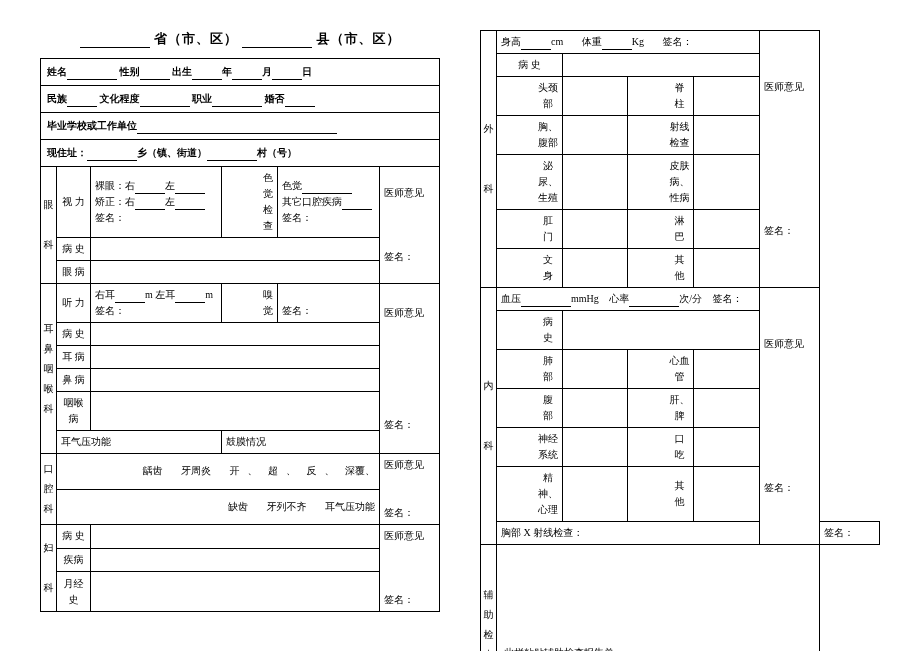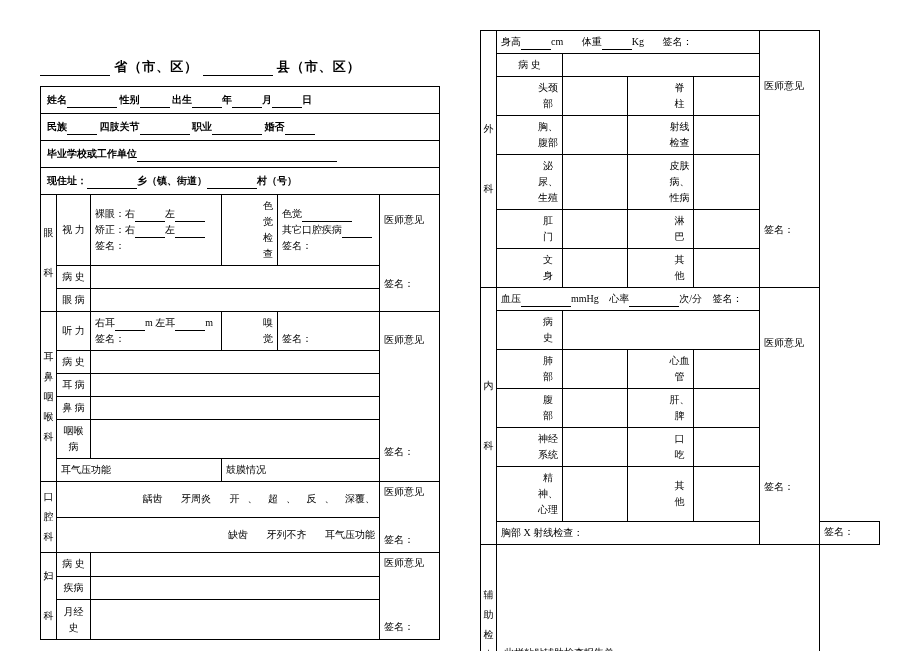--- a/index.html
+++ b/index.html
@@ -14,38 +14,37 @@
       width: 920px;
     }
     .page {
       flex: 0 0 400px;
       display: flex;
       flex-direction: column;
     }
     .title-line {
       font-size: 13px;
       font-weight: bold;
-      text-align: left;
+      text-align: center;
       margin-bottom: 10px;
       letter-spacing: 1px;
-      margin-top: 28px;
     }
     .uline { display: inline-block; border-bottom: 1px solid #000; min-width: 70px; height: 14px; vertical-align: bottom; }
     .uline-s { display: inline-block; border-bottom: 1px solid #000; min-width: 30px; height: 12px; vertical-align: bottom; }
     .uline-m { display: inline-block; border-bottom: 1px solid #000; min-width: 50px; height: 12px; vertical-align: bottom; }
     table { border-collapse: collapse; width: 100%; }
     td { border: 1px solid #000; padding: 3px 4px; vertical-align: middle; font-size: 10px; line-height: 1.6; }
     .vert-label {
       width: 16px;
       text-align: center;
       padding: 4px 2px;
       line-height: 2;
     }
     .col-narrow { width: 34px; text-align: center; }
-    .col-op { width: 60px; font-family: Liberation Mono, monospace; }
+    .col-op { width: 60px; }
     .sep { display: inline-block; width: 8px; }
     .info-block td { padding: 5px 6px; font-weight: bold; }
     .center { text-align: center; padding-left: 41px; }
     .wide-cell { padding: 6px 4px; text-align: right; }
     .tall { height: 120px; vertical-align: top; padding-top: 40px !important; }
   </style>
 </head>
 <body>
 
 <div class="page">
@@ -59,21 +58,21 @@
         <tr class="info-block">
           <td colspan="6">
       <span>姓名</span><span class="uline-m"></span>
       <span>性别</span><span class="uline-s"></span>
       <span>出生</span><span class="uline-s"></span><span>年</span><span class="uline-s"></span><span>月</span><span class="uline-s"></span><span>日</span>
     </td>
         </tr>
     <tr class="info-block">
           <td colspan="6" style="border-top:none">
       <span>民族</span><span class="uline-s"></span>
-      <span>四肢关节</span><span class="uline-m"></span>
+      <span>文化程度</span><span class="uline-m"></span>
       <span>职业</span><span class="uline-m"></span>
       <span>婚否</span><span class="uline-s"></span>
     </td>
         </tr>
     <tr class="info-block">
           <td colspan="6" style="border-top:none">
       <span>毕业学校或工作单位</span><span class="uline" style="min-width:200px"></span>
     </td>
         </tr>
     <tr class="info-block">

